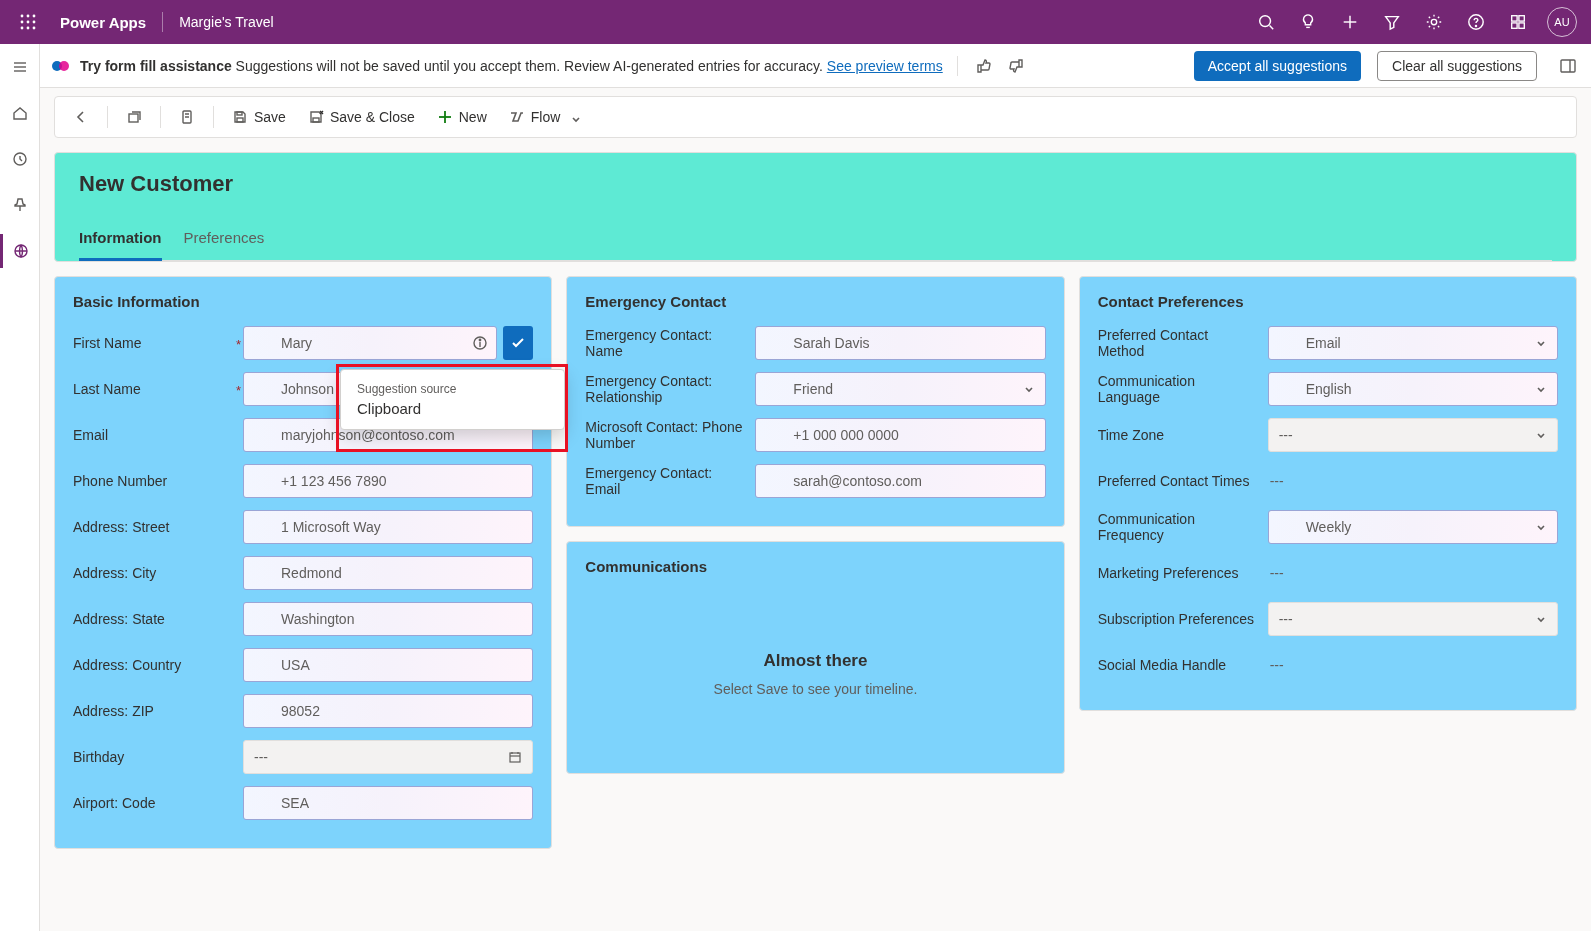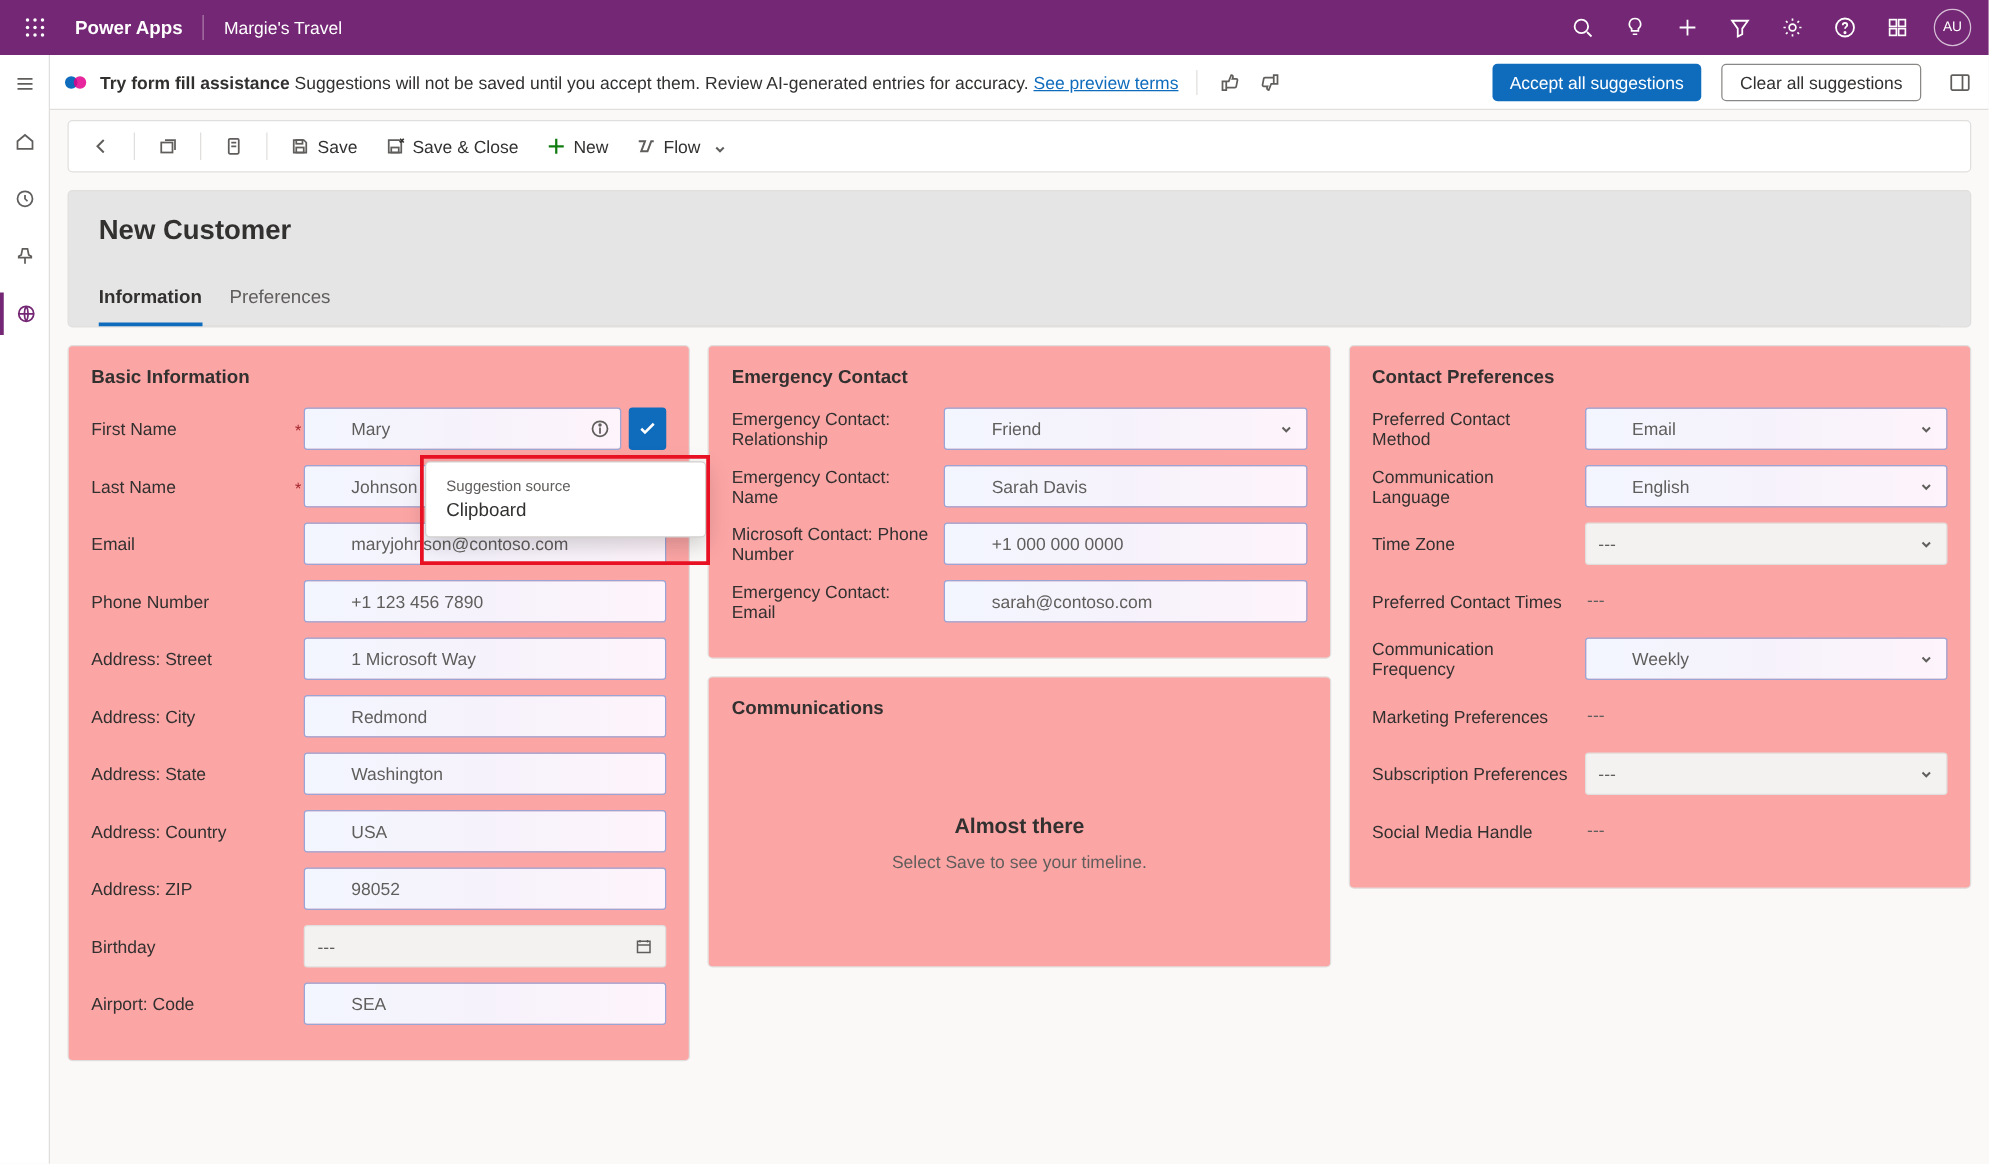--- a/index.html
+++ b/index.html
@@ -35,29 +35,29 @@
 
   
   .cmdbar-wrap { padding: 8px 14px 0 14px; }
   .cmdbar { display: flex; align-items: center; height: 42px; background: #fff; border: 1px solid #e1dfdd; border-radius: 4px; padding: 0 10px; gap: 6px; }
   .cmdbar .cmd { display: flex; align-items: flex-end; gap: 6px; padding: 6px 8px; font-size: 14px; color: #323130; cursor: pointer; border-radius: 2px; }
   .cmdbar .cmd svg { color: #605e5c; }
   .cmdbar .cmd.new svg { color: #107c10; }
   .cmdbar .vsep { width: 1px; height: 22px; background: #e1dfdd; margin: 0 4px; }
 
   
-  .form-card { margin: 14px; background: #e5e5e5; border: 1px solid #e1dfdd; border-radius: 4px; padding: 18px 24px 0 24px; }
+  .form-card { margin: 14px; background: #5eead4; border: 1px solid #e1dfdd; border-radius: 4px; padding: 18px 24px 0 24px; }
   .form-title { font-size: 22px; font-weight: 600; margin-bottom: 24px; }
   .tabs { display: flex; gap: 22px; border-bottom: 1px solid #e1dfdd; }
   .tab { padding: 8px 0 12px 0; font-size: 15px; color: #605e5c; cursor: pointer; }
   .tab.active { color: #323130; font-weight: 600; border-bottom: 3px solid #0f6cbd; margin-bottom: -1px; }
 
   
   .sections { display: grid; grid-template-columns: 1fr 1fr 1fr; gap: 14px; margin: 14px 14px 14px 14px; align-items: start; }
-  .section { background: #fca5a5; border: 1px solid #e1dfdd; border-radius: 4px; padding: 16px 18px; }
+  .section { background: #7dd3fc; border: 1px solid #e1dfdd; border-radius: 4px; padding: 16px 18px; }
   .section h3 { font-size: 15px; font-weight: 600; margin-bottom: 16px; }
 
   .field { display: grid; grid-template-columns: 170px 1fr; align-items: center; margin-bottom: 12px; min-height: 34px; }
   .field.wide-label { grid-template-columns: 170px 1fr; }
   .field label { font-size: 14px; color: #323130; position: relative; padding-right: 12px; }
   .field label.req::after { content: "*"; color: #a4262c; position: absolute; right: 2px; top: 2px; font-size: 13px; }
   .field .ctrl { position: relative; }
   .input-box { width: 100%; height: 34px; border: 1px solid #bdbdbd; border-radius: 3px; padding: 0 10px; font-size: 14px; color: #605e5c; display: flex; align-items: center; justify-content: space-between; background: #fff; }
   .input-box.suggested { background: linear-gradient(90deg,#f3f6ff,#f6f2fb,#fef4fb); border-color: #9aa5d6; padding-left: 37px; }
   .input-box.readonly { background: #f3f2f1; border-color: #e1dfdd; }
@@ -400,41 +400,41 @@
               </div>
             </div>
         </div>
       </div>
 
       <div style="display:flex;flex-direction:column;gap:14px">
         <div class="section">
           <h3>Emergency Contact</h3>
 
           <div class="field wide-label">
+            <label>Emergency Contact: Name</label>
+            <div class="ctrl">
+                <div class="input-box suggested">
+                  <span>Sarah Davis</span>
+                </div>
+              </div>
+          </div>
+          <div class="field wide-label">
             <label>Emergency Contact: Relationship</label>
             <div class="ctrl">
                 <div class="input-box suggested">
                   <span>Friend</span>
                   <span class="chev">
                     <svg width="12" height="12" viewBox="0 0 12 12" fill="none" stroke="currentColor" stroke-width="1.6">
                       <path d="M3 5l3 3 3-3"></path>
                     </svg>
                   </span>
                 </div>
               </div>
           </div>
           <div class="field wide-label">
-            <label>Emergency Contact: Name</label>
-            <div class="ctrl">
-                <div class="input-box suggested">
-                  <span>Sarah Davis</span>
-                </div>
-              </div>
-          </div>
-          <div class="field wide-label">
             <label>Microsoft Contact: Phone Number</label>
             <div class="ctrl">
                 <div class="input-box suggested">
                   <span>+1 000 000 0000</span>
                 </div>
               </div>
           </div>
           <div class="field wide-label">
             <label>Emergency Contact: Email</label>
             <div class="ctrl">

